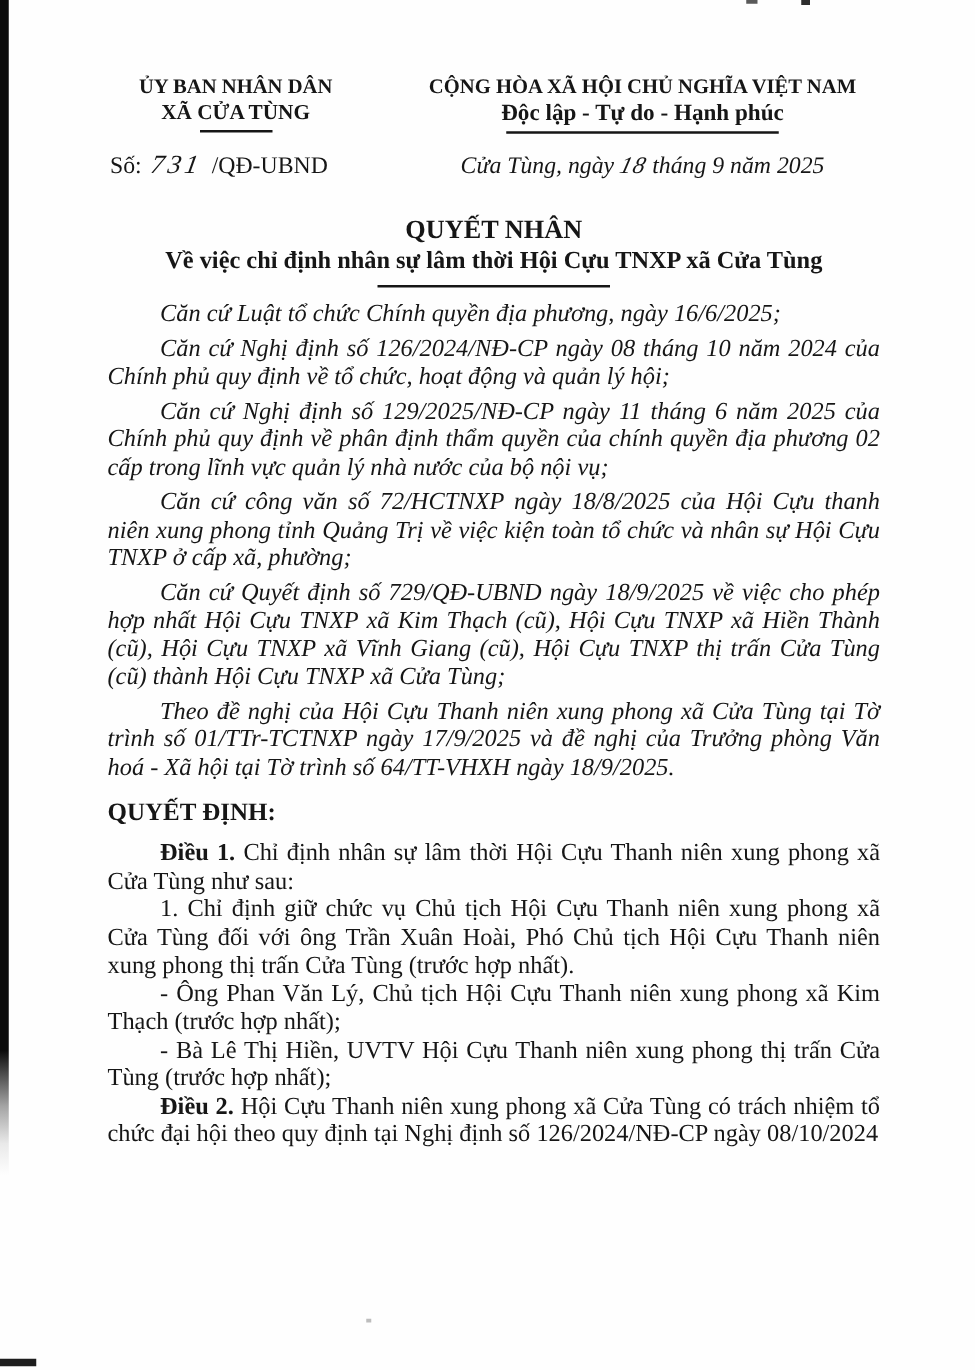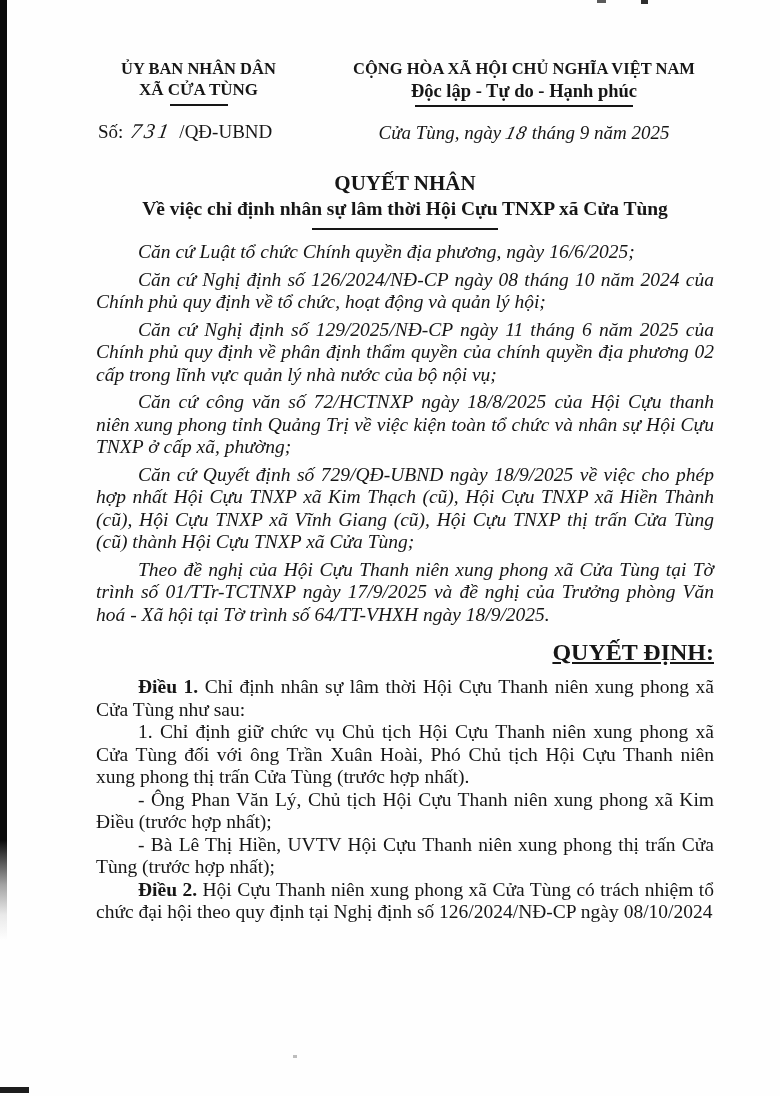--- a/index.html
+++ b/index.html
@@ -14,21 +14,21 @@
   }
   
   .scan-bar-left{position:absolute;left:0;top:0;width:7px;height:840px;background:#0b0b0b;}
   .scan-bar-fade{position:absolute;left:0;top:840px;width:7px;height:100px;
     background:linear-gradient(#0b0b0b 0%,rgba(90,90,90,.55) 45%,rgba(150,150,150,.2) 75%,rgba(0,0,0,0) 100%);}
   .speck-a{position:absolute;left:597px;top:0;width:9px;height:3px;background:#5a5a5a;}
   .speck-b{position:absolute;left:641px;top:0;width:7px;height:4px;background:#2e2e2e;}
   .bottom-smudge{position:absolute;left:0;top:1087px;width:29px;height:6px;background:#1d1d1d;}
   .faint-dot{position:absolute;left:293px;top:1055px;width:4px;height:3px;background:#bdbdbd;}
   
-  .content{position:absolute;left:96px;top:58px;width:618px;}
+  .content{position:absolute;left:86px;top:58px;width:618px;}
   
   .hdr{display:flex;justify-content:space-between;align-items:flex-start;}
   .hdr-left{width:205px;text-align:center;}
   .hdr-right{width:380px;text-align:center;}
   .org-1{font-weight:bold;font-size:16.5px;line-height:21px;}
   .org-2{font-weight:bold;font-size:17px;line-height:22px;}
   .rule-left{width:58px;height:2px;background:#161616;margin:3px auto 0;}
   .so-line{margin-top:13px;font-size:19px;text-align:left;padding-left:2px;white-space:nowrap;}
   .hand{display:inline-block;font-style:italic;font-size:21px;letter-spacing:3px;transform:skewX(-10deg);padding:0 3px;}
   .hand-day{display:inline-block;font-style:italic;font-size:19px;letter-spacing:1px;transform:skewX(-14deg);}
@@ -38,21 +38,21 @@
   .dateline{margin-top:15px;font-style:italic;font-size:19px;white-space:nowrap;}
   
   .title-block{margin-top:27px;text-align:center;}
   .doc-heading{font-weight:bold;font-size:21px;line-height:24px;}
   .doc-subject{font-weight:bold;font-size:19.5px;line-height:24px;margin-top:2px;}
   .rule-title{width:186px;height:2px;background:#161616;margin:7px auto 0;}
   .issuer{font-weight:bold;font-size:19px;margin-top:23px;}
   
   .preamble-block{margin-top:11px;}
   p.pre{font-style:italic;font-size:19.5px;line-height:22.5px;text-align:justify;text-indent:42px;margin:0 0 5px 0;}
-  .decision-heading{text-align:right;font-weight:bold;font-size:24px;margin:13px 0 10px 0;text-decoration:underline;}
+  .decision-heading{text-align:left;font-weight:bold;font-size:20px;margin:13px 0 10px 0;}
   p.art{font-size:19.5px;line-height:22.5px;text-align:justify;text-indent:42px;margin:0;}
   p.art b{font-weight:bold;}
 </style>
 </head>
 <body>
 
 <div class="page">
 
   <div class="scan-bar-left"></div>
   <div class="scan-bar-fade"></div>
@@ -99,19 +99,19 @@
       <p class="pre">Căn cứ công văn số 72/HCTNXP ngày 18/8/2025 của Hội Cựu thanh niên xung phong tỉnh Quảng Trị về việc kiện toàn tổ chức và nhân sự Hội Cựu TNXP ở cấp xã, phường;</p>
       <p class="pre">Căn cứ Quyết định số 729/QĐ-UBND ngày 18/9/2025 về việc cho phép hợp nhất Hội Cựu TNXP xã Kim Thạch (cũ), Hội Cựu TNXP xã Hiền Thành (cũ), Hội Cựu TNXP xã Vĩnh Giang (cũ), Hội Cựu TNXP thị trấn Cửa Tùng (cũ) thành Hội Cựu TNXP xã Cửa Tùng;</p>
       <p class="pre">Theo đề nghị của Hội Cựu Thanh niên xung phong xã Cửa Tùng tại Tờ trình số 01/TTr-TCTNXP ngày 17/9/2025 và đề nghị của Trưởng phòng Văn hoá - Xã hội tại Tờ trình số 64/TT-VHXH ngày 18/9/2025.</p>
     </div>
 
     <div class="decision-heading">QUYẾT ĐỊNH:</div>
 
     <div>
       <p class="art"><b>Điều 1.</b> <span>Chỉ định nhân sự lâm thời Hội Cựu Thanh niên xung phong xã Cửa Tùng như sau:</span></p>
       <p class="art"><span>1. Chỉ định giữ chức vụ Chủ tịch Hội Cựu Thanh niên xung phong xã Cửa Tùng đối với ông Trần Xuân Hoài, Phó Chủ tịch Hội Cựu Thanh niên xung phong thị trấn Cửa Tùng (trước hợp nhất).</span></p>
-      <p class="art"><span>- Ông Phan Văn Lý, Chủ tịch Hội Cựu Thanh niên xung phong xã Kim Điều (trước hợp nhất);</span></p>
+      <p class="art"><span>- Ông Phan Văn Lý, Chủ tịch Hội Cựu Thanh niên xung phong xã Kim Thạch (trước hợp nhất);</span></p>
       <p class="art"><span>- Bà Lê Thị Hiền, UVTV Hội Cựu Thanh niên xung phong thị trấn Cửa Tùng (trước hợp nhất);</span></p>
       <p class="art"><b>Điều 2.</b> <span>Hội Cựu Thanh niên xung phong xã Cửa Tùng có trách nhiệm tổ chức đại hội theo quy định tại Nghị định số 126/2024/NĐ-CP ngày 08/10/2024</span></p>
     </div>
 
   </div>
 </div>
 
 </body></html>

